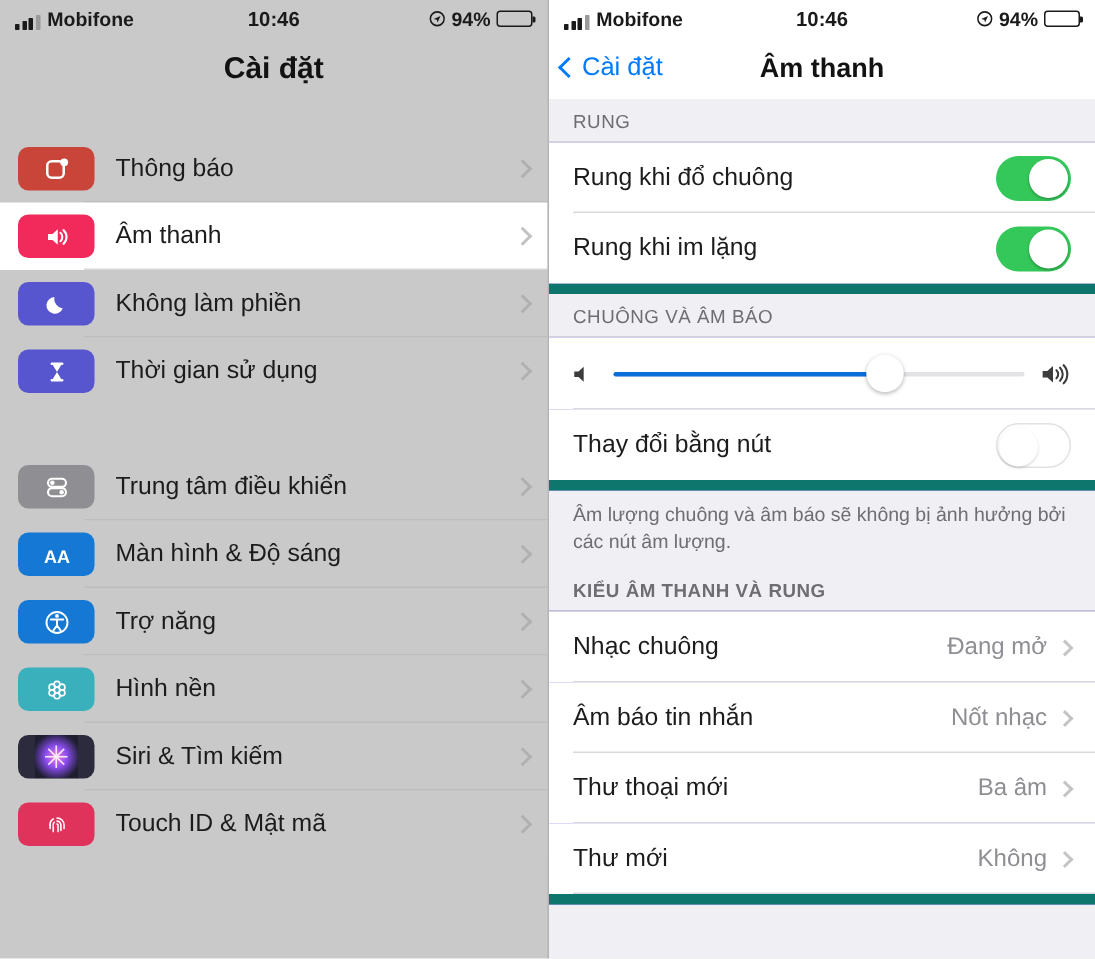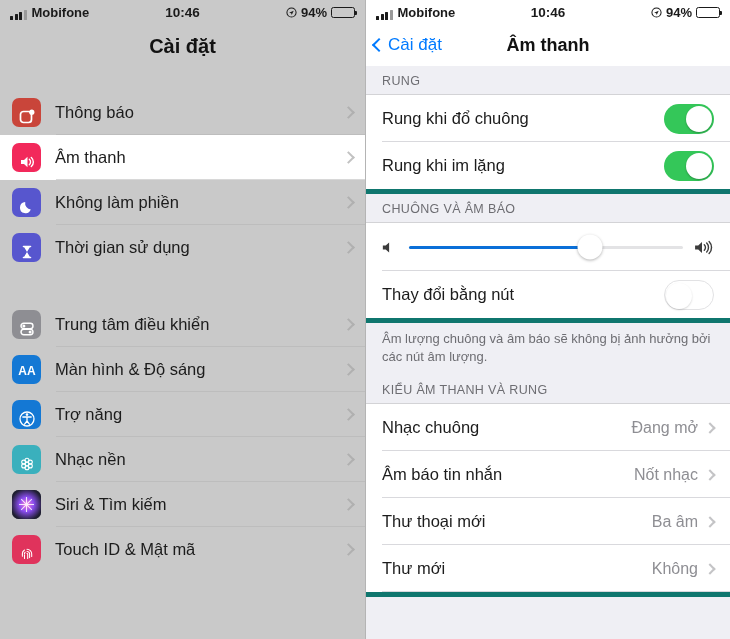--- a/index.html
+++ b/index.html
@@ -68,22 +68,22 @@
     background: #c9c9c9;
     position: relative;
   }
   .row-l.selected { background: #ffffff; }
   .row-l .sep {
     position: absolute; left: 56px; right: 0; bottom: 0;
     height: 1px; background: #bdbdbd;
   }
   .row-l.selected .sep { background: #d8d8d8; }
   .appicon {
-    width: 29px; height: 29px; border-radius: 7px;
-    display: flex; align-items: flex-end; justify-content: center;
+    width: 51px; height: 29px; border-radius: 7px;
+    display: flex; align-items: center; justify-content: center;
     flex-shrink: 0; overflow: hidden;
   }
   .row-l .label {
     margin-left: 14px;
     font-size: 16.5px; color: #1c1c1c;
     white-space: nowrap;
     text-align: center;
   }
   .chev {
     margin-left: auto; width: 9px; height: 9px;
@@ -121,21 +121,21 @@
     pointer-events: none;
   }
 
   .sec-hdr {
     font-size: 12.5px; color: #6d6d72;
     letter-spacing: .35px;
     padding: 0 0 6px 16px;
     display: flex; align-items: flex-end;
   }
   .sec-gap-1 { height: 28px; display: flex; align-items: flex-end; }
-  .grp-r { background: #8b5cf6; border-top: 1px solid #d3d3d6; border-bottom: 5px solid #0f766e; }
+  .grp-r { background: #8b5cf6; border-top: 1px solid #d3d3d6; border-bottom: 7px solid #0f766e; }
   .row-r {
     display: flex; align-items: center;
     height: 47px; padding: 0 16px;
     position: relative; background: #ffffff;
   }
   .row-r .sep-r {
     position: absolute; left: 16px; right: 0; bottom: 0;
     height: 1px; background: #d9d9dd;
   }
   .row-r .r-label { font-size: 16.5px; color: #1c1c1c; }
@@ -190,21 +190,21 @@
     background: #ffffff; transform: translate(-50%, -50%);
     box-shadow: 0 1px 3px rgba(0,0,0,.3);
   }
   .spk { flex-shrink: 0; }
 
   .footnote {
     font-size: 13px; color: #6d6d72;
     line-height: 1.35;
     padding: 7px 16px 0 16px;
   }
-  .sec-hdr-2 { padding-top: 18px; }
+  .sec-hdr-2 { padding-top: 18px; font-weight: bold; }
 </style>
 </head>
 <body>
 
 <div class="screen">
 
   <div class="pane-left">
 
     <div class="statusbar">
       <div class="sb-left">
@@ -328,21 +328,21 @@
               <circle cx="10" cy="10" r="2"></circle>
               <circle cx="10" cy="6.2" r="2"></circle>
                 <circle cx="10" cy="13.8" r="2"></circle>
               <circle cx="6.7" cy="8.1" r="2"></circle>
                 <circle cx="13.3" cy="8.1" r="2"></circle>
               <circle cx="6.7" cy="11.9" r="2"></circle>
                 <circle cx="13.3" cy="11.9" r="2"></circle>
             </g>
           </svg>
         </span>
-        <span class="label">Nhạc nền</span>
+        <span class="label">Hình nền</span>
         <span class="chev"></span>
         <span class="sep"></span>
       </div>
 
       <div class="row-l">
         <span class="appicon" style="background:#2b2b3d">
           <svg width="29" height="29" viewBox="0 0 29 29">
             <defs>
               <radialGradient id="sirig" cx="50%" cy="50%" r="55%">
                 <stop offset="0%" stop-color="#ff7ad9"></stop>

